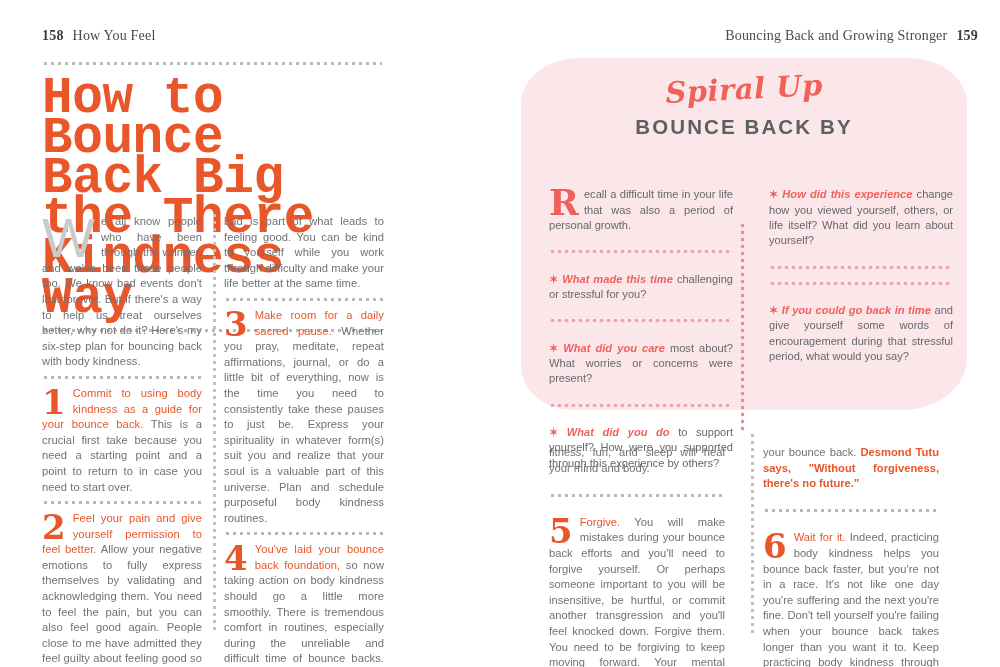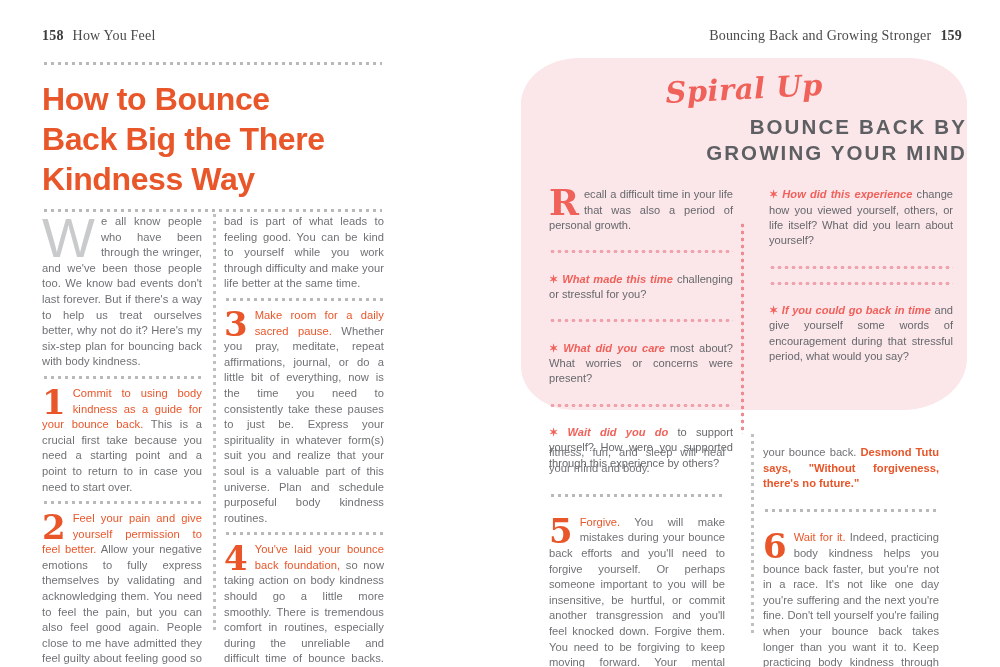--- a/index.html
+++ b/index.html
@@ -11,21 +11,21 @@
   }
   .spread{position:relative;width:1000px;height:667px;background:#fff;}
 
   
   .runhead{
     position:absolute;top:28px;
     font-family:"Liberation Serif", serif;
     font-size:14px;color:#4a4a4a;letter-spacing:.2px;white-space:nowrap;
   }
   .runhead.left{left:42px;}
-  .runhead.right{right:38px;text-align:right;}
+  .runhead.right{right:22px;text-align:right;}
   .runhead .pg{font-weight:600;color:#3d3d3d;}
   .runhead .sep{display:inline-block;width:9px;}
 
   
   .dotrule{
     height:3px;width:100%;
     background-image:radial-gradient(circle, #b9b9b9 48%, rgba(0,0,0,0) 52%);
     background-size:7px 3px;background-repeat:repeat-x;background-position:0 50%;
   }
   .dotrule.pinkdots{
@@ -36,23 +36,23 @@
     background-image:radial-gradient(circle, #c0c0c0 48%, rgba(0,0,0,0) 52%);
     background-size:3px 7px;background-repeat:repeat-y;background-position:50% 0;
   }
   .vdot.pink{
     background-image:radial-gradient(circle, #ef8b92 50%, rgba(0,0,0,0) 54%);
   }
 
   
   .title-block{position:absolute;left:42px;top:62px;width:340px;}
   .title{
-    font-family:Liberation Sans, sans-serif;
+    font-family:Liberation Mono, monospace;
     font-weight:700;
-    font-size:32px;line-height:40px;
+    font-size:51px;line-height:40px;
     color:#e8562a;
     letter-spacing:-.4px;
     margin:14px 0 10px 0;
     transform:scaleX(1.0);
   }
 
   
   .col{
     position:absolute;
     font-family:"Liberation Sans", sans-serif;
@@ -99,21 +99,21 @@
   .panel-inner{position:absolute;left:521px;top:58px;width:446px;height:352px;}
   .spiral{
     position:absolute;top:14px;left:0;width:446px;text-align:center;
     font-family:"DejaVu Serif", serif;
     font-style:italic;font-weight:700;
     font-size:29px;color:#f0615a;
     letter-spacing:.5px;
     transform:rotate(-3deg);
   }
   .panel-head{
-    position:absolute;top:56px;left:0;width:446px;text-align:right;
+    position:absolute;top:56px;left:0;width:446px;text-align:center;
     font-family:"Liberation Sans", sans-serif;
     font-weight:700;font-size:20.5px;line-height:26px;
     color:#5d5f62;letter-spacing:2.1px;
   }
   .panel-cols{
     position:absolute;top:118px;left:28px;width:392px;
   }
   .pcol{
     position:absolute;top:0;width:184px;
     font-family:"Liberation Sans", sans-serif;
@@ -195,21 +195,20 @@
 
   <div class="runhead right">
     <span>Bouncing Back and Growing Stronger</span><span class="sep"></span><span class="pg">159</span>
   </div>
 
   <div class="panel"></div>
   <div class="panel-inner">
     <div class="spiral">Spiral Up</div>
     <div class="panel-head">
       <div>BOUNCE BACK BY</div>
-      <div>GROWING YOUR MIND</div>
     </div>
 
     <div class="panel-cols">
 
       <div class="vdot pink" style="left:192px;top:46px;height:212px;"></div>
 
       <div class="pcol a">
         <p><span class="dropcap-r">R</span><span>ecall a difficult time in your life that was also a period of personal growth.</span></p>
 
         <div class="rule-wrap">
@@ -218,21 +217,21 @@
         <p><span class="star">✶</span> <span class="q-lead">What made this time</span><span> challenging or stressful for you?</span></p>
 
         <div class="rule-wrap">
             <div class="dotrule pinkdots"></div>
           </div>
         <p><span class="star">✶</span> <span class="q-lead">What did you care</span><span> most about? What worries or concerns were present?</span></p>
 
         <div class="rule-wrap">
             <div class="dotrule pinkdots"></div>
           </div>
-        <p><span class="star">✶</span> <span class="q-lead">Wait did you do</span><span> to support yourself? How were you supported through this experience by others?</span></p>
+        <p><span class="star">✶</span> <span class="q-lead">What did you do</span><span> to support yourself? How were you supported through this experience by others?</span></p>
       </div>
 
       <div class="pcol b">
         <p><span class="star">✶</span> <span class="q-lead">How did this experience</span><span> change how you viewed yourself, others, or life itself? What did you learn about yourself?</span></p>
 
         <div class="rule-wrap">
             <div class="dotrule pinkdots"></div>
           </div>
 
         <div class="rule-wrap">

